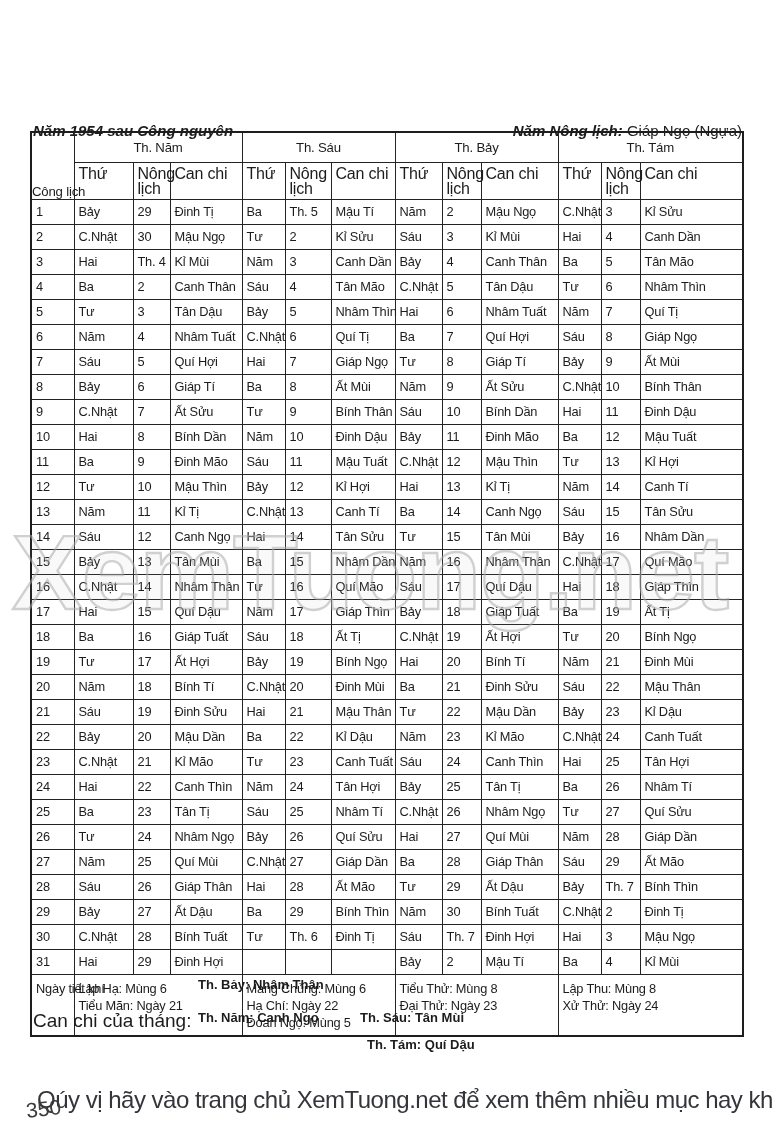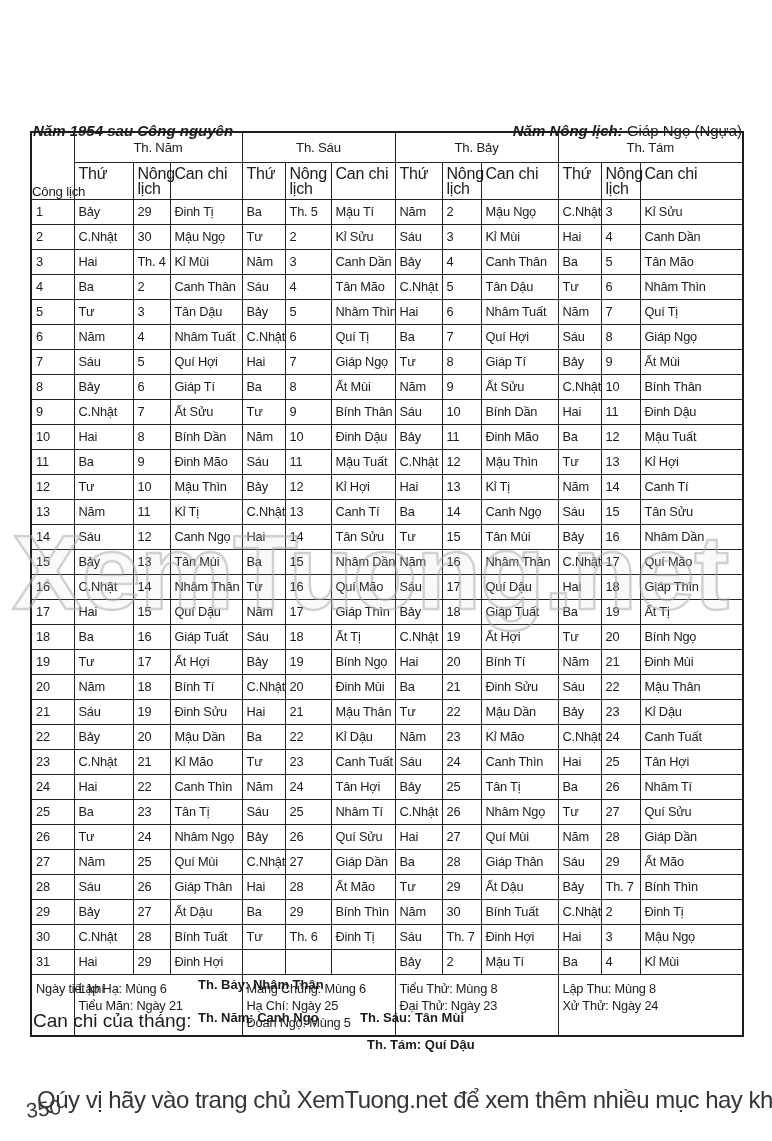--- a/index.html
+++ b/index.html
@@ -594,21 +594,21 @@
     </tbody>
   <tbody>
     <tr class="tietkhi-row">
       <td class="tietkhi-label">Ngày tiết khí</td>
       <td colspan="3">
           <div>Lập Hạ: Mùng 6</div>
           <div>Tiểu Mãn: Ngày 21</div>
         </td>
       <td colspan="3">
           <div>Mang Chủng: Mùng 6</div>
-          <div>Hạ Chí: Ngày 25</div>
+          <div>Hạ Chí: Ngày 22</div>
           <div>Đoan Ngọ: Mùng 5</div>
         </td>
       <td colspan="3">
           <div>Tiểu Thử: Mùng 8</div>
           <div>Đại Thử: Ngày 23</div>
         </td>
       <td colspan="3">
           <div>Lập Thu: Mùng 8</div>
           <div>Xử Thử: Ngày 24</div>
         </td>

